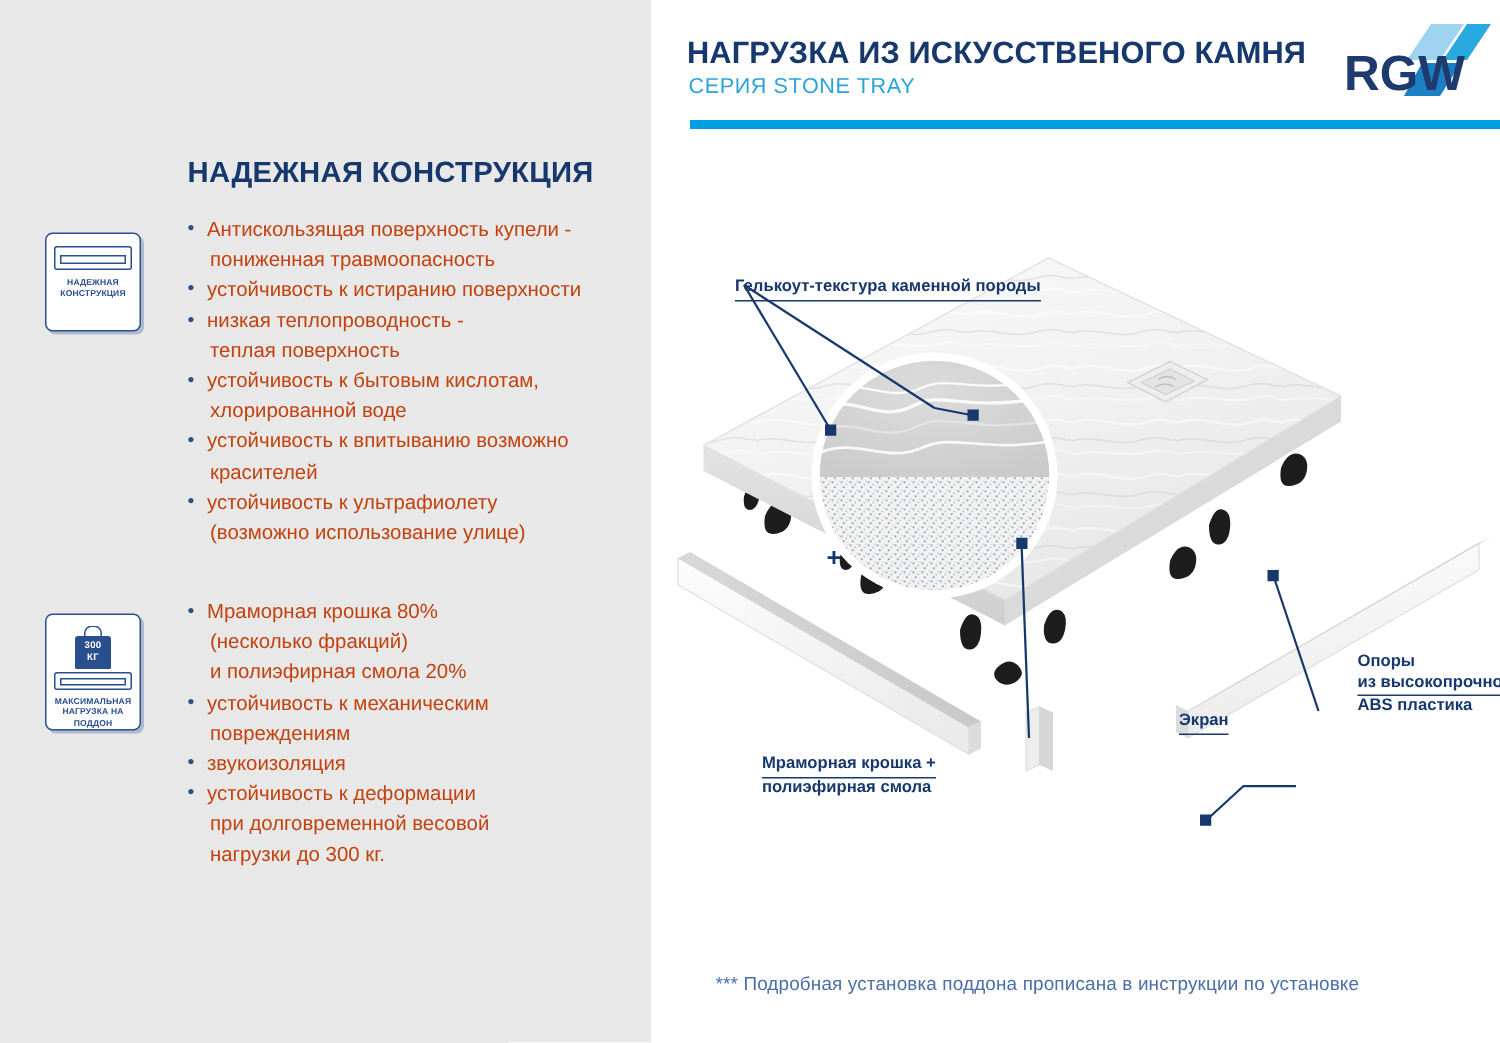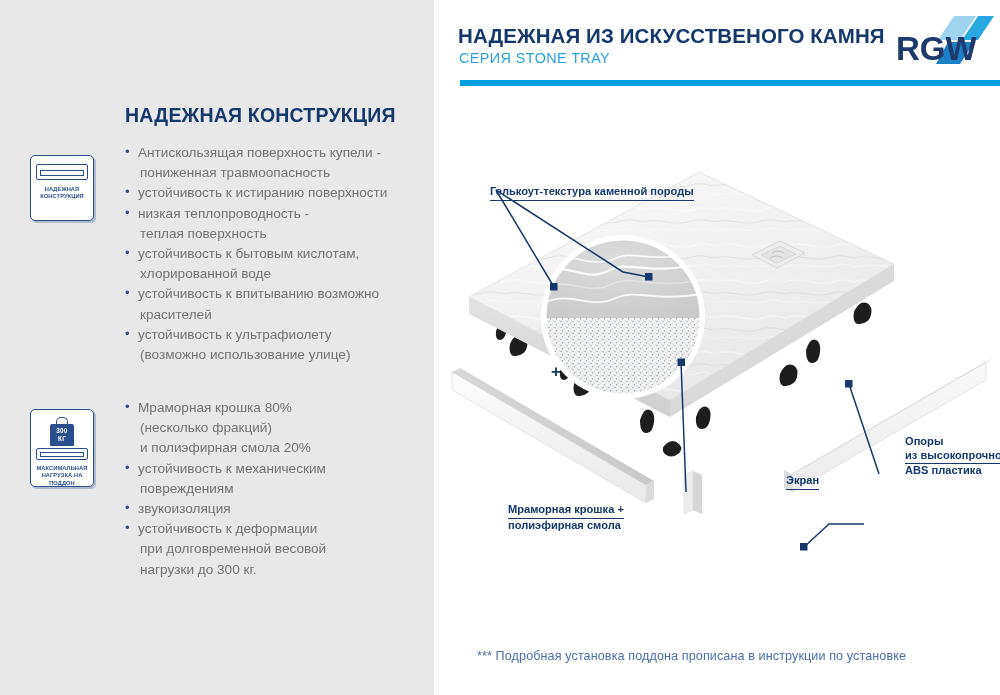--- a/index.html
+++ b/index.html
@@ -23,21 +23,21 @@
   }
   #sidebar-title {
     position: absolute; left: 125px; top: 104px;
     font-size: 19.5px; font-weight: bold;
     color: #17386d; letter-spacing: 0.2px;
     white-space: nowrap;
   }
   .bullet-list {
     position: absolute;
     list-style: none;
-    color: #737373;
+    color: #c2410c;
     font-size: 13.6px;
     line-height: 20.2px;
   }
   .bullet-list li {
     position: relative;
     padding-left: 13px;
     margin-bottom: 0px;
   }
   .bullet-list li::before {
     content: "\2022";
@@ -218,21 +218,21 @@
         <li><span>устойчивость к ультрафиолету</span><span class="cont">(возможно использование улице)</span></li>
       </ul>
     <ul class="bullet-list" id="list-2">
         <li><span>Мраморная крошка 80%</span><span class="cont">(несколько фракций)</span><span class="cont"> и полиэфирная смола 20%</span></li>
         <li><span>устойчивость к механическим</span><span class="cont">повреждениям</span></li>
         <li><span>звукоизоляция</span></li>
         <li><span>устойчивость к деформации</span><span class="cont">при долговременной весовой</span><span class="cont">нагрузки до 300 кг.</span></li>
       </ul>
   </div>
 
-  <div id="header-title">НАДЕЖНАЯ ИЗ ИСКУССТВЕНОГО КАМНЯ</div>
+  <div id="header-title">НАГРУЗКА ИЗ ИСКУССТВЕНОГО КАМНЯ</div>
   <div id="header-subtitle">СЕРИЯ STONE TRAY</div>
   <div id="header-rule"></div>
 
   <svg id="logo" viewBox="0 0 104 56">
     <polygon points="64,2 86,2 70,26 48,26" fill="#9fd4f0"></polygon>
     <polygon points="88,2 104,2 88,26 72,26" fill="#2aa9e0"></polygon>
     <polygon points="58,28 84,28 70,50 46,50" fill="#1b7fc4"></polygon>
     <text x="6" y="46" font-family="Liberation Sans, sans-serif" font-size="33" font-weight="bold" fill="#1f3b6e">RGW</text>
   </svg>
 

